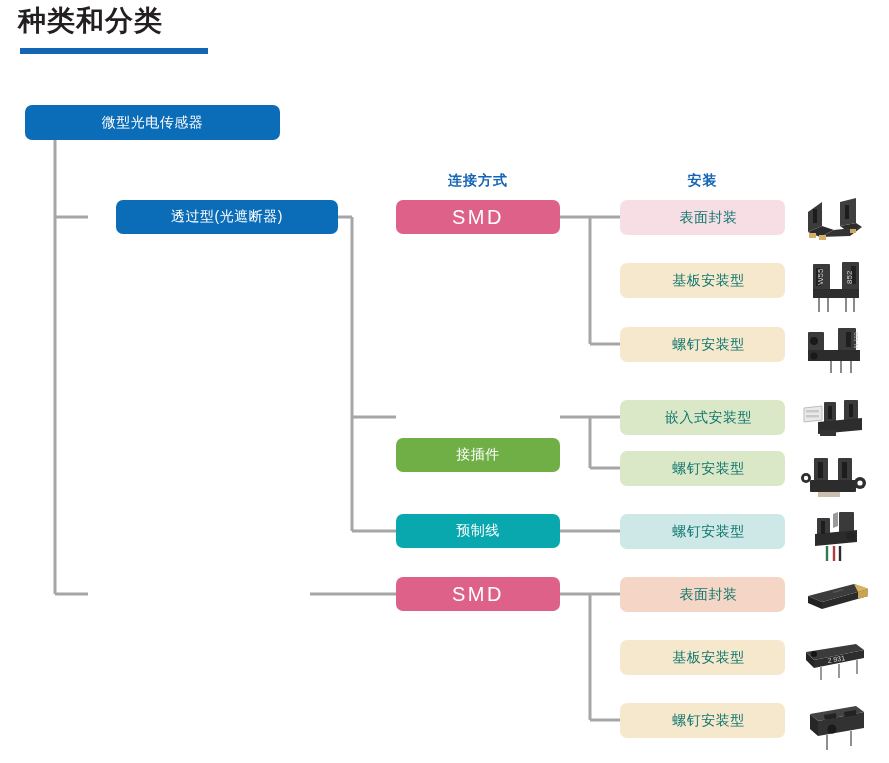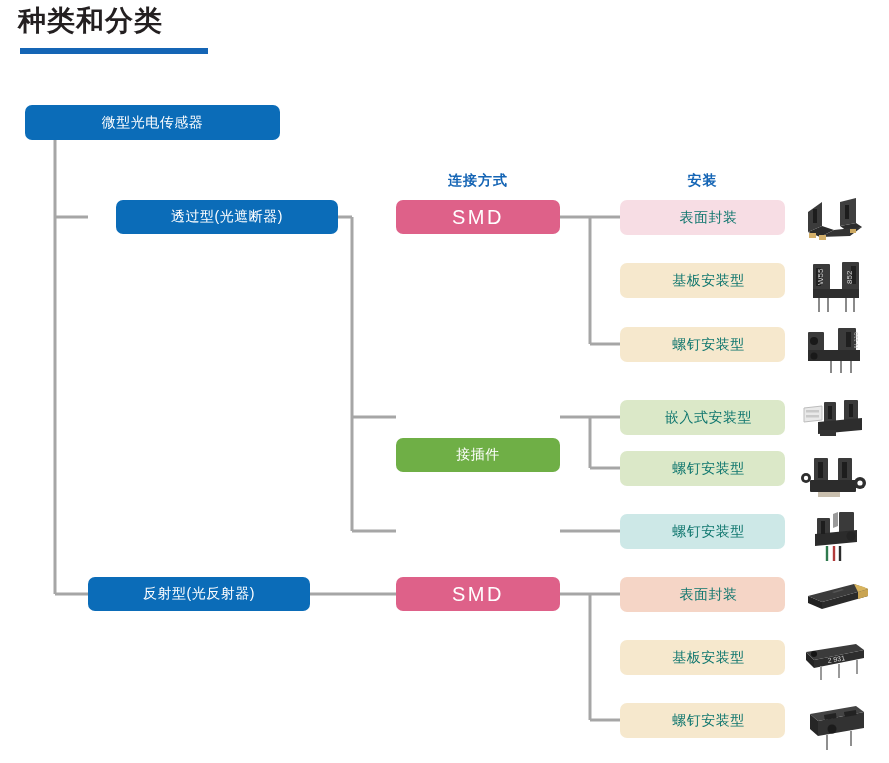--- a/index.html
+++ b/index.html
@@ -140,26 +140,26 @@
     </g>
   </svg>
 
   <div class="col-header" style="left:396px; top:172px; width:164px;">连接方式</div>
   <div class="col-header" style="left:620px; top:172px; width:165px;">安装</div>
 
   <div class="node solid" style="left:25px; top:105px; width:255px; height:35px; background:#0b6cb8;">微型光电传感器</div>
 
   <div class="node solid" style="left:88px; top:200px; width:222px; height:34px; background:#0b6cb8;margin-left:28px;">透过型(光遮断器)</div>
 
-  <div class="node solid" style="left:88px; top:577px; width:222px; height:34px; background:#0b6cb8;">反射型(光反射器)</div>
 
   <div class="node solid smd-label" style="left:396px; top:200px; width:164px; height:34px; background:#de6189;">SMD</div>
 
   <div class="node solid" style="left:396px; top:400px; width:164px; height:34px; background:#6faf46;margin-top:38px;">接插件</div>
 
+  <div class="node solid" style="left:396px; top:514px; width:164px; height:34px; background:#09a8af;">预制线</div>
 
   <div class="node solid smd-label" style="left:396px; top:577px; width:164px; height:34px; background:#de6189;">SMD</div>
 
   <div class="node pastel" style="left:620px; top:200px; width:165px; height:35px; background:#f7dde4;">表面封装</div>
   <div class="node pastel" style="left:620px; top:263px; width:165px; height:35px; background:#f6e8cd;">基板安装型</div>
   <div class="node pastel" style="left:620px; top:327px; width:165px; height:35px; background:#f6e8cd;">螺钉安装型</div>
 
   <div class="node pastel" style="left:620px; top:400px; width:165px; height:35px; background:#dbe8c8;">嵌入式安装型</div>
   <div class="node pastel" style="left:620px; top:451px; width:165px; height:35px; background:#dbe8c8;">螺钉安装型</div>
 

